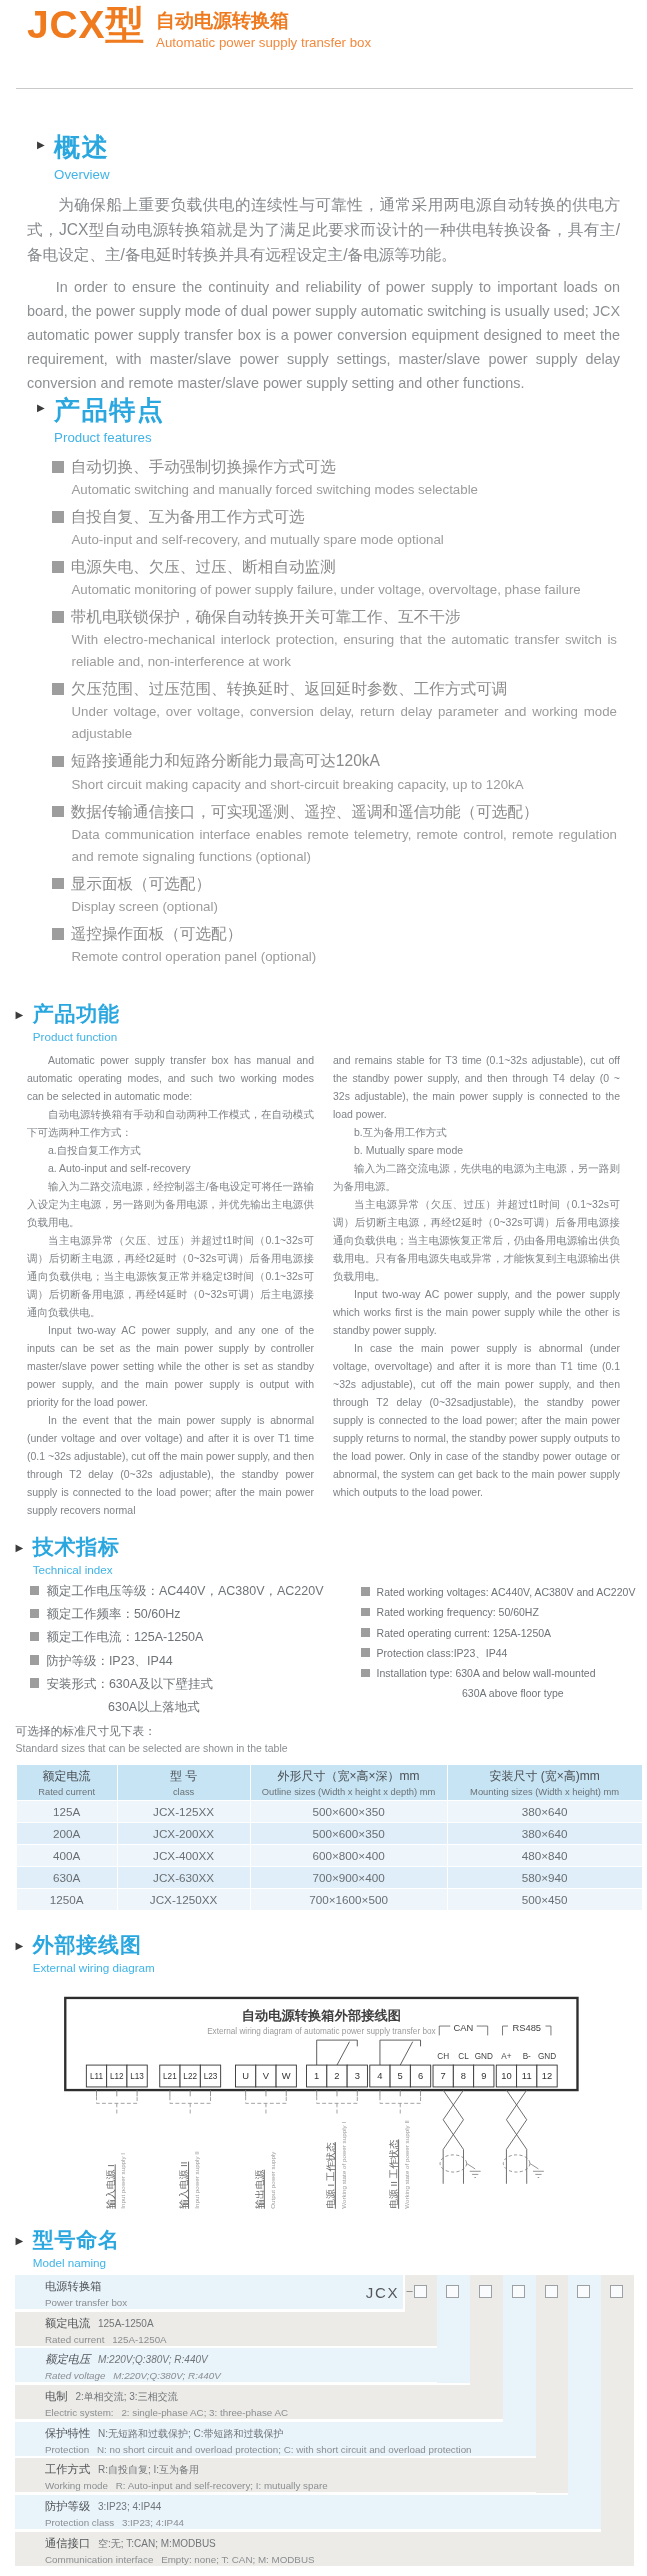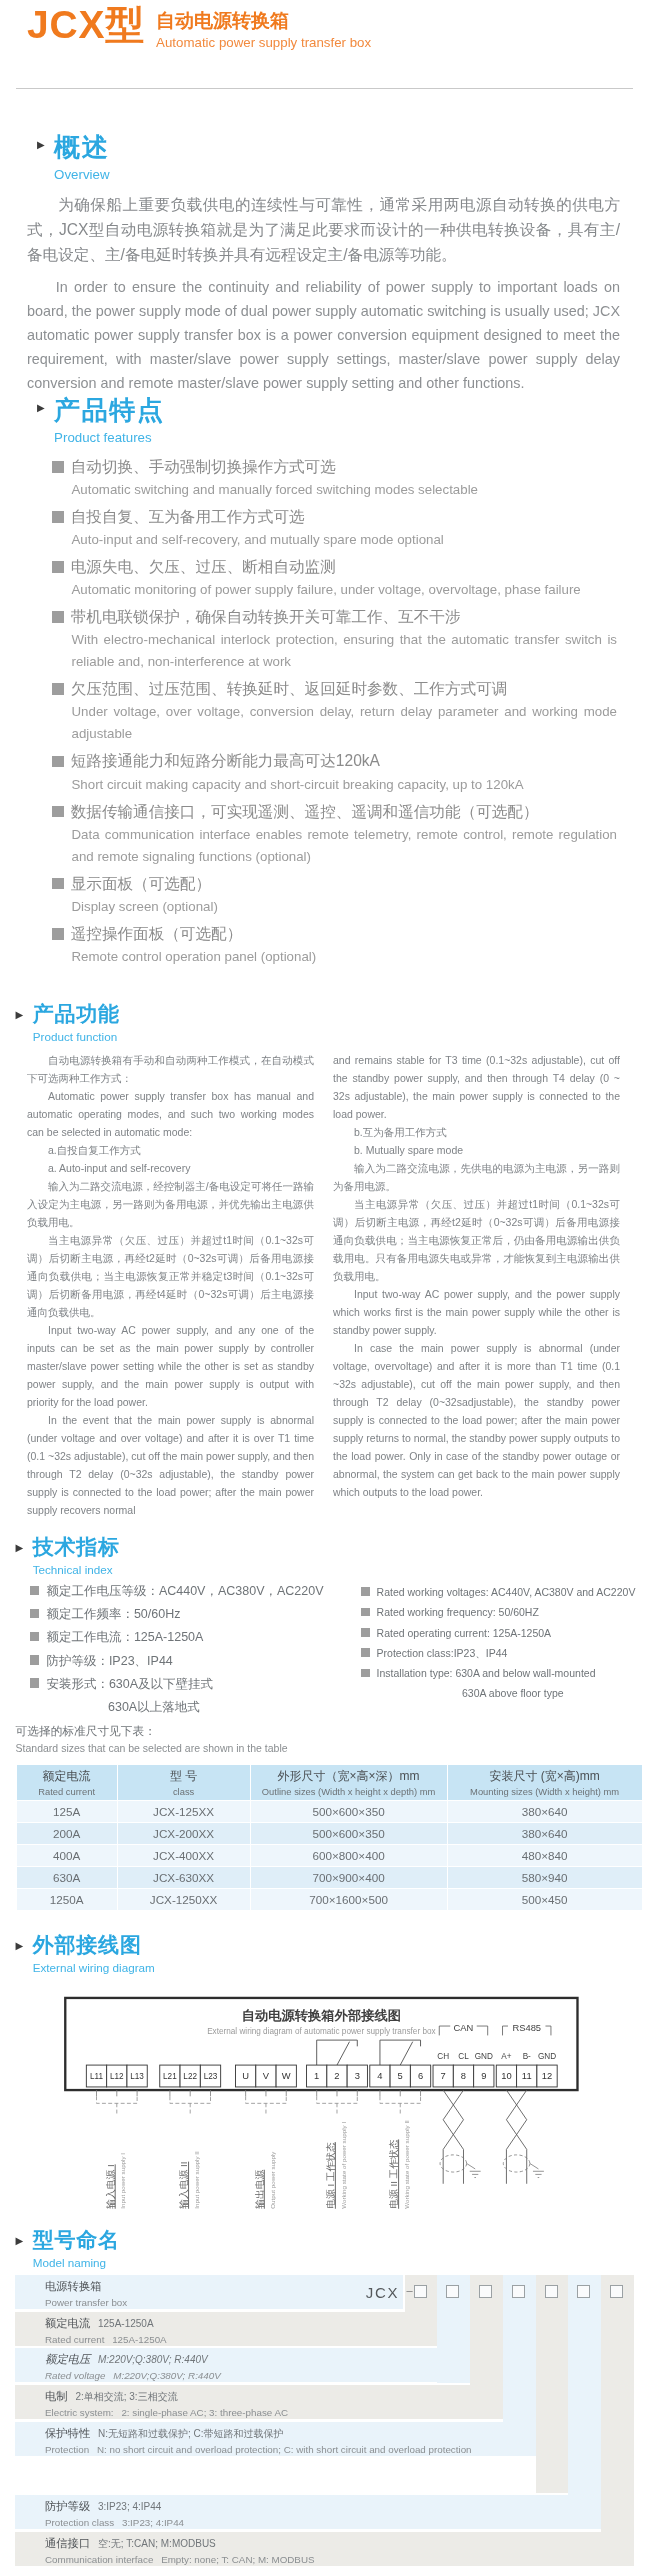--- a/index.html
+++ b/index.html
@@ -122,22 +122,22 @@
     </div>
 
   <div class="sec-head small" style="left:15.6px;top:1000px">
     <span class="tri">▶</span>
     <div>
       <div class="sh-cn">产品功能</div>
       <div class="sh-en">Product function</div>
     </div>
   </div>
   <div class="fn-col" style="left:27px">
+      <div class="fn-p">Automatic power supply transfer box has manual and automatic operating modes, and such two working modes can be selected in automatic mode:</div>
       <div class="fn-p">自动电源转换箱有手动和自动两种工作模式，在自动模式下可选两种工作方式：</div>
-      <div class="fn-p">Automatic power supply transfer box has manual and automatic operating modes, and such two working modes can be selected in automatic mode:</div>
       <div class="fn-p">a.自投自复工作方式</div>
       <div class="fn-p">a. Auto-input and self-recovery</div>
       <div class="fn-p">输入为二路交流电源，经控制器主/备电设定可将任一路输入设定为主电源，另一路则为备用电源，并优先输出主电源供负载用电。</div>
       <div class="fn-p">当主电源异常（欠压、过压）并超过t1时间（0.1~32s可调）后切断主电源，再经t2延时（0~32s可调）后备用电源接通向负载供电；当主电源恢复正常并稳定t3时间（0.1~32s可调）后切断备用电源，再经t4延时（0~32s可调）后主电源接通向负载供电。</div>
       <div class="fn-p">Input two-way AC power supply, and any one of the inputs can be set as the main power supply by controller master/slave power setting while the other is set as standby power supply, and the main power supply is output with priority for the load power.</div>
       <div class="fn-p">In the event that the main power supply is abnormal (under voltage and over voltage) and after it is over T1 time (0.1 ~32s adjustable), cut off the main power supply, and then through T2 delay (0~32s adjustable), the standby power supply is connected to the load power; after the main power supply recovers normal</div>
     </div>
   <div class="fn-col" style="left:333px">
       <div class="fn-p ni">and remains stable for T3 time (0.1~32s adjustable), cut off the standby power supply, and then through T4 delay (0 ~ 32s adjustable), the main power supply is connected to the load power.</div>
       <div class="fn-p">b.互为备用工作方式</div>
@@ -371,20 +371,24 @@
         <div class="nm-l2"><span class="nm-term-en">Rated voltage</span><span class="nm-desc-en">M:220V;Q:380V; R:440V</span></div>
       </div>
       <div class="nm-row gray" style="top: 110px; width: 488px;">
         <div class="nm-l1"><span class="nm-term">电制</span><span class="nm-desc">2:单相交流; 3:三相交流</span></div>
         <div class="nm-l2"><span class="nm-term-en">Electric system:</span><span class="nm-desc-en">2: single-phase AC; 3: three-phase AC</span></div>
       </div>
       <div class="nm-row blue" style="top: 147px; width: 521px;">
         <div class="nm-l1"><span class="nm-term">保护特性</span><span class="nm-desc">N:无短路和过载保护; C:带短路和过载保护</span></div>
         <div class="nm-l2"><span class="nm-term-en">Protection</span><span class="nm-desc-en">N: no short circuit and overload protection; C: with short circuit and overload protection</span></div>
       </div>
+      <div class="nm-row gray" style="top: 183px; width: 553px;">
+        <div class="nm-l1"><span class="nm-term">工作方式</span><span class="nm-desc">R:自投自复; I:互为备用</span></div>
+        <div class="nm-l2"><span class="nm-term-en">Working mode</span><span class="nm-desc-en">R: Auto-input and self-recovery; I: mutually spare</span></div>
+      </div>
       <div class="nm-row blue" style="top: 220px; width: 586px;">
         <div class="nm-l1"><span class="nm-term">防护等级</span><span class="nm-desc">3:IP23; 4:IP44</span></div>
         <div class="nm-l2"><span class="nm-term-en">Protection class</span><span class="nm-desc-en">3:IP23; 4:IP44</span></div>
       </div>
       <div class="nm-row gray" style="top: 257px; width: 619px;">
         <div class="nm-l1"><span class="nm-term">通信接口</span><span class="nm-desc">空:无; T:CAN; M:MODBUS</span></div>
         <div class="nm-l2"><span class="nm-term-en">Communication interface</span><span class="nm-desc-en">Empty: none; T: CAN; M: MODBUS</span></div>
       </div>
       <div class="nm-band gray" style="left: 390px; width: 33px; height: 71px;">
         <span class="nm-dash">–</span>

